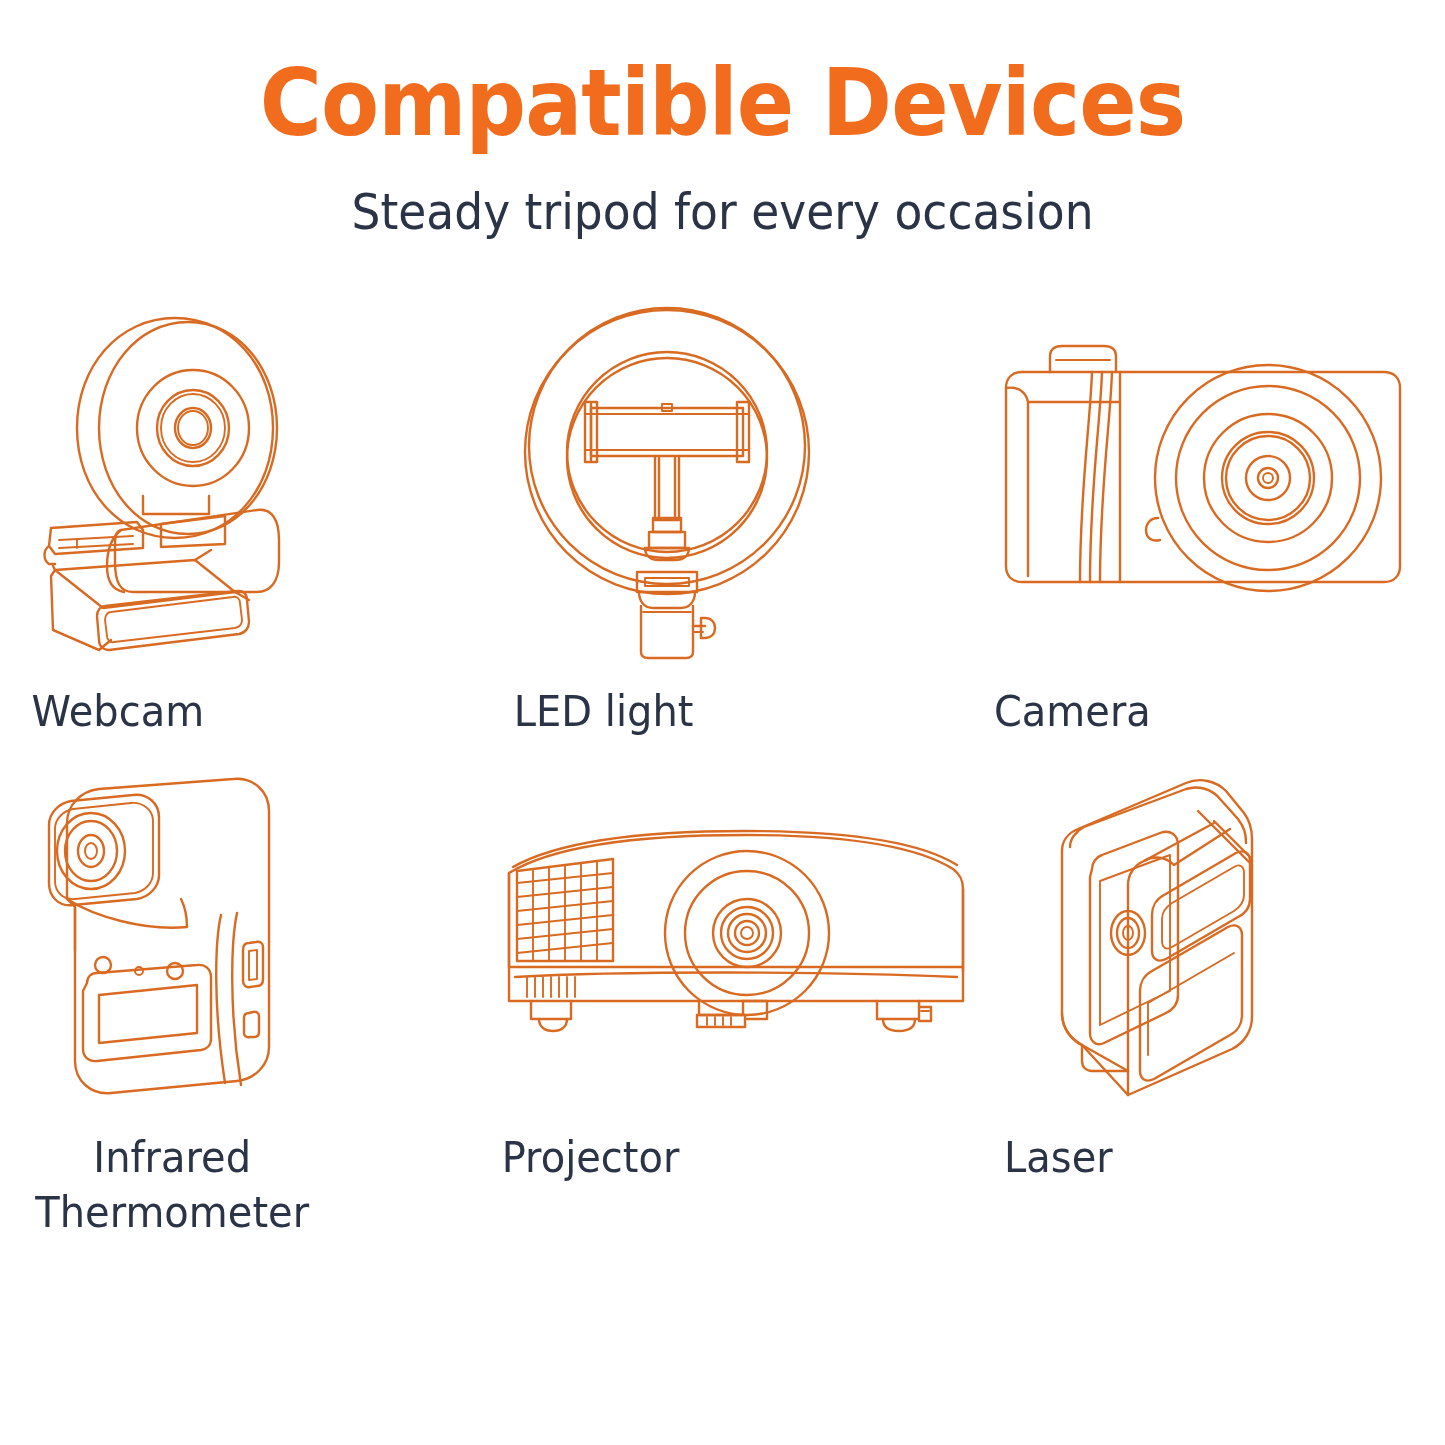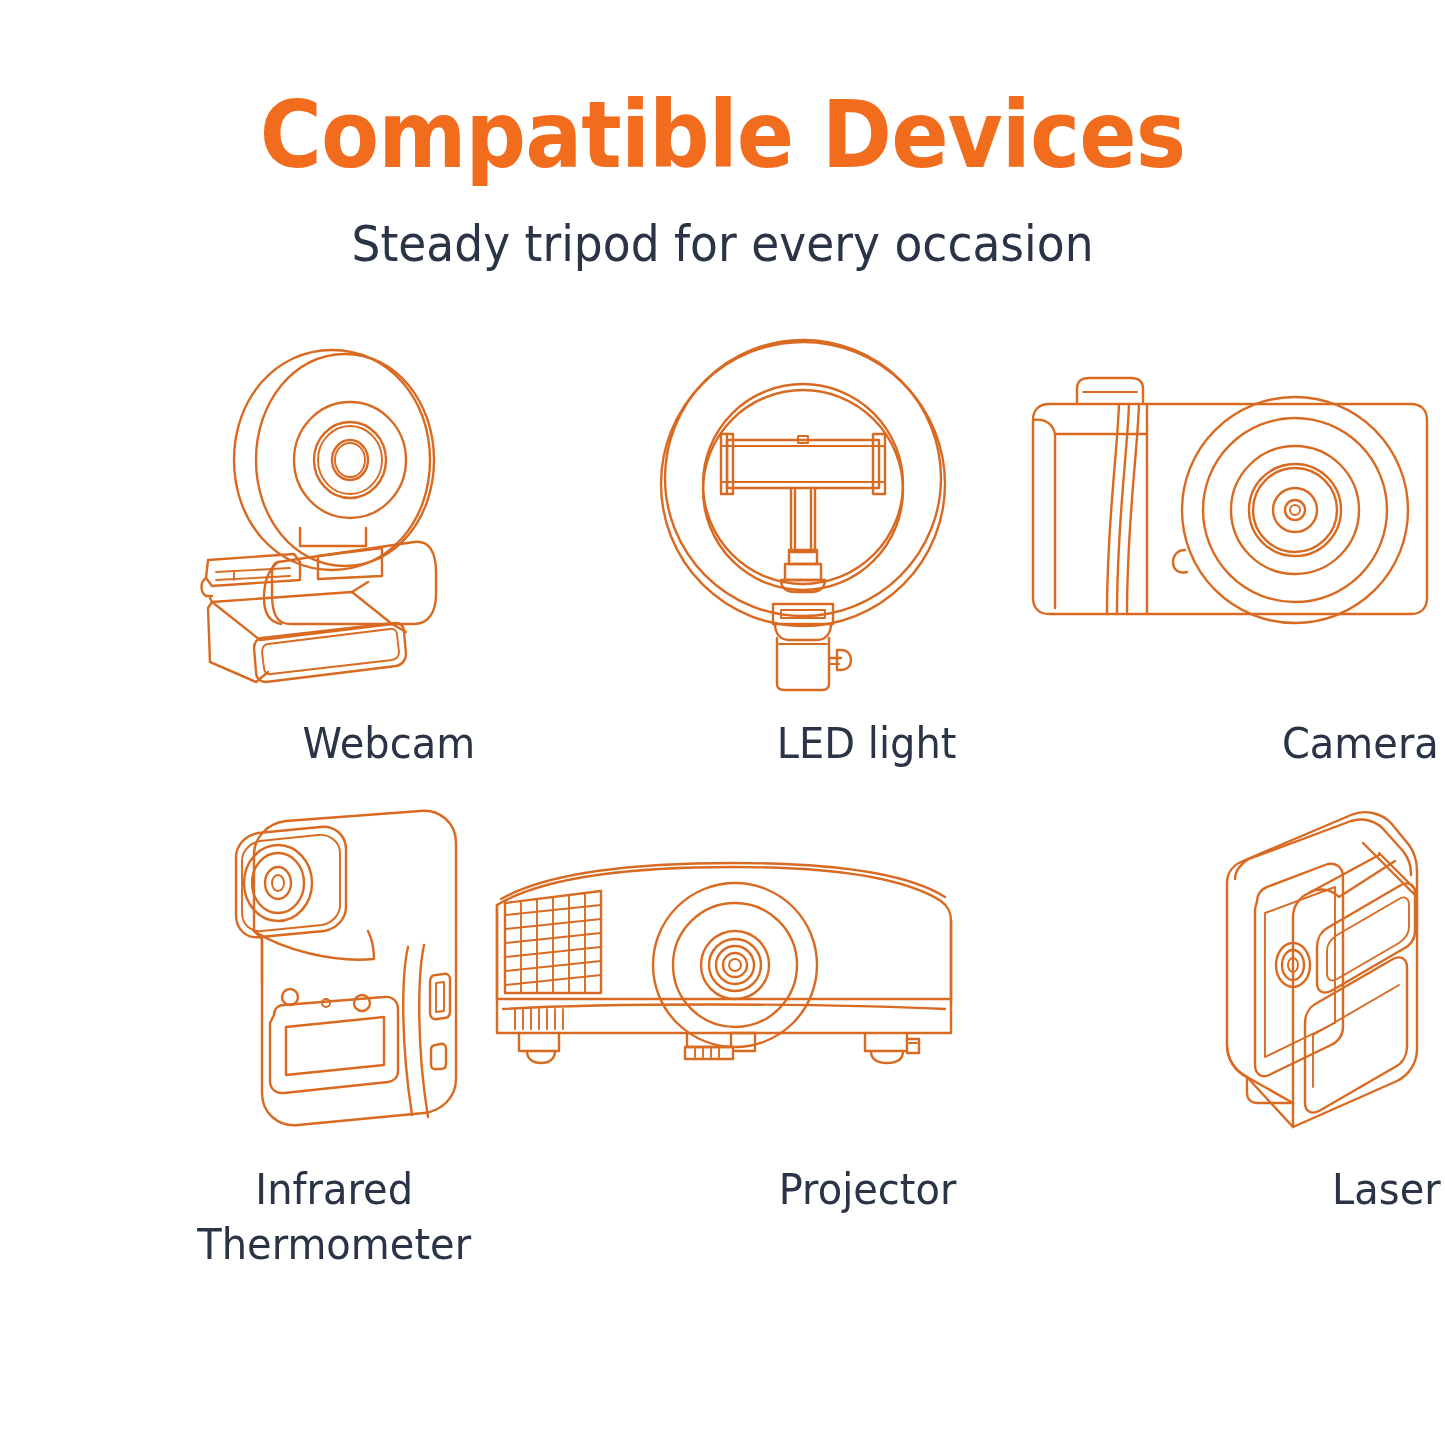--- a/index.html
+++ b/index.html
@@ -18,21 +18,20 @@
     width: 1445px;
     height: 1445px;
     background: #ffffff;
     box-sizing: border-box;
   }
 
   
   .header {
     text-align: center;
     padding-top: 58px;
-    margin-top: 32px;
   }
   .title {
     font-family: "DejaVu Sans", sans-serif;
     font-weight: 700;
     font-size: 92px;
     line-height: 1.0;
     letter-spacing: -1px;
     color: #F26C1E;
     margin: 0;
     transform: scaleX(0.92);
@@ -58,22 +57,23 @@
     display: flex;
     width: 1445px;
   }
   .row-1 { height: 460px; }
   .row-2 { height: 520px; }
 
   .cell {
     flex: 1 1 0;
     display: flex;
     flex-direction: column;
-    align-items: flex-end;
+    align-items: flex-start;
     justify-content: flex-start;
+    padding-left: 25px;
   }
   .art {
     display: flex;
     align-items: center;
     justify-content: center;
   }
   .row-1 .art { height: 360px; }
   .row-2 .art { height: 350px; }
 
   .art svg {

